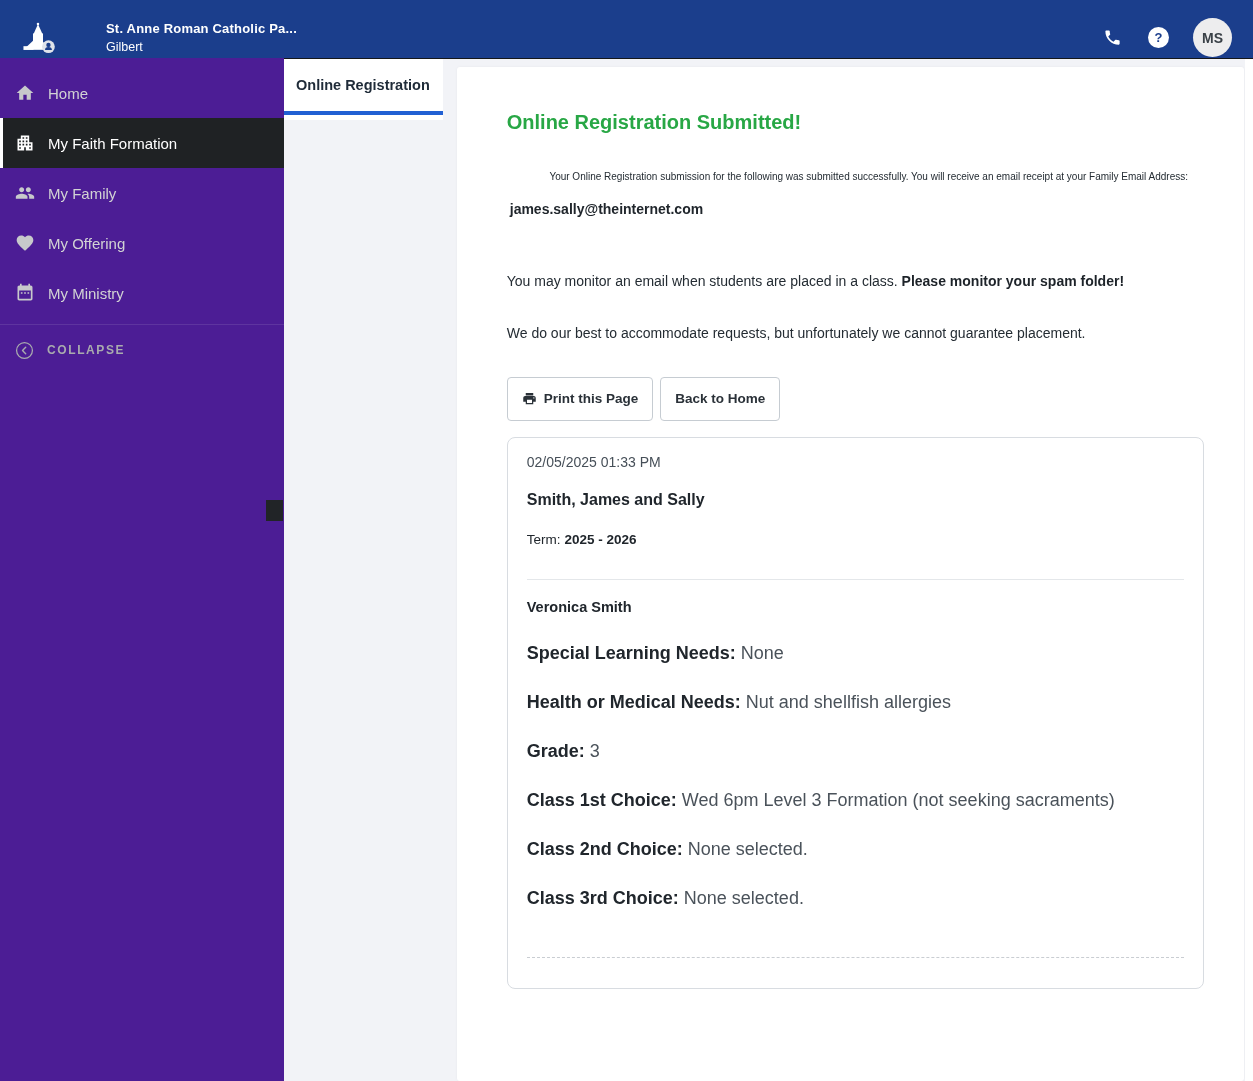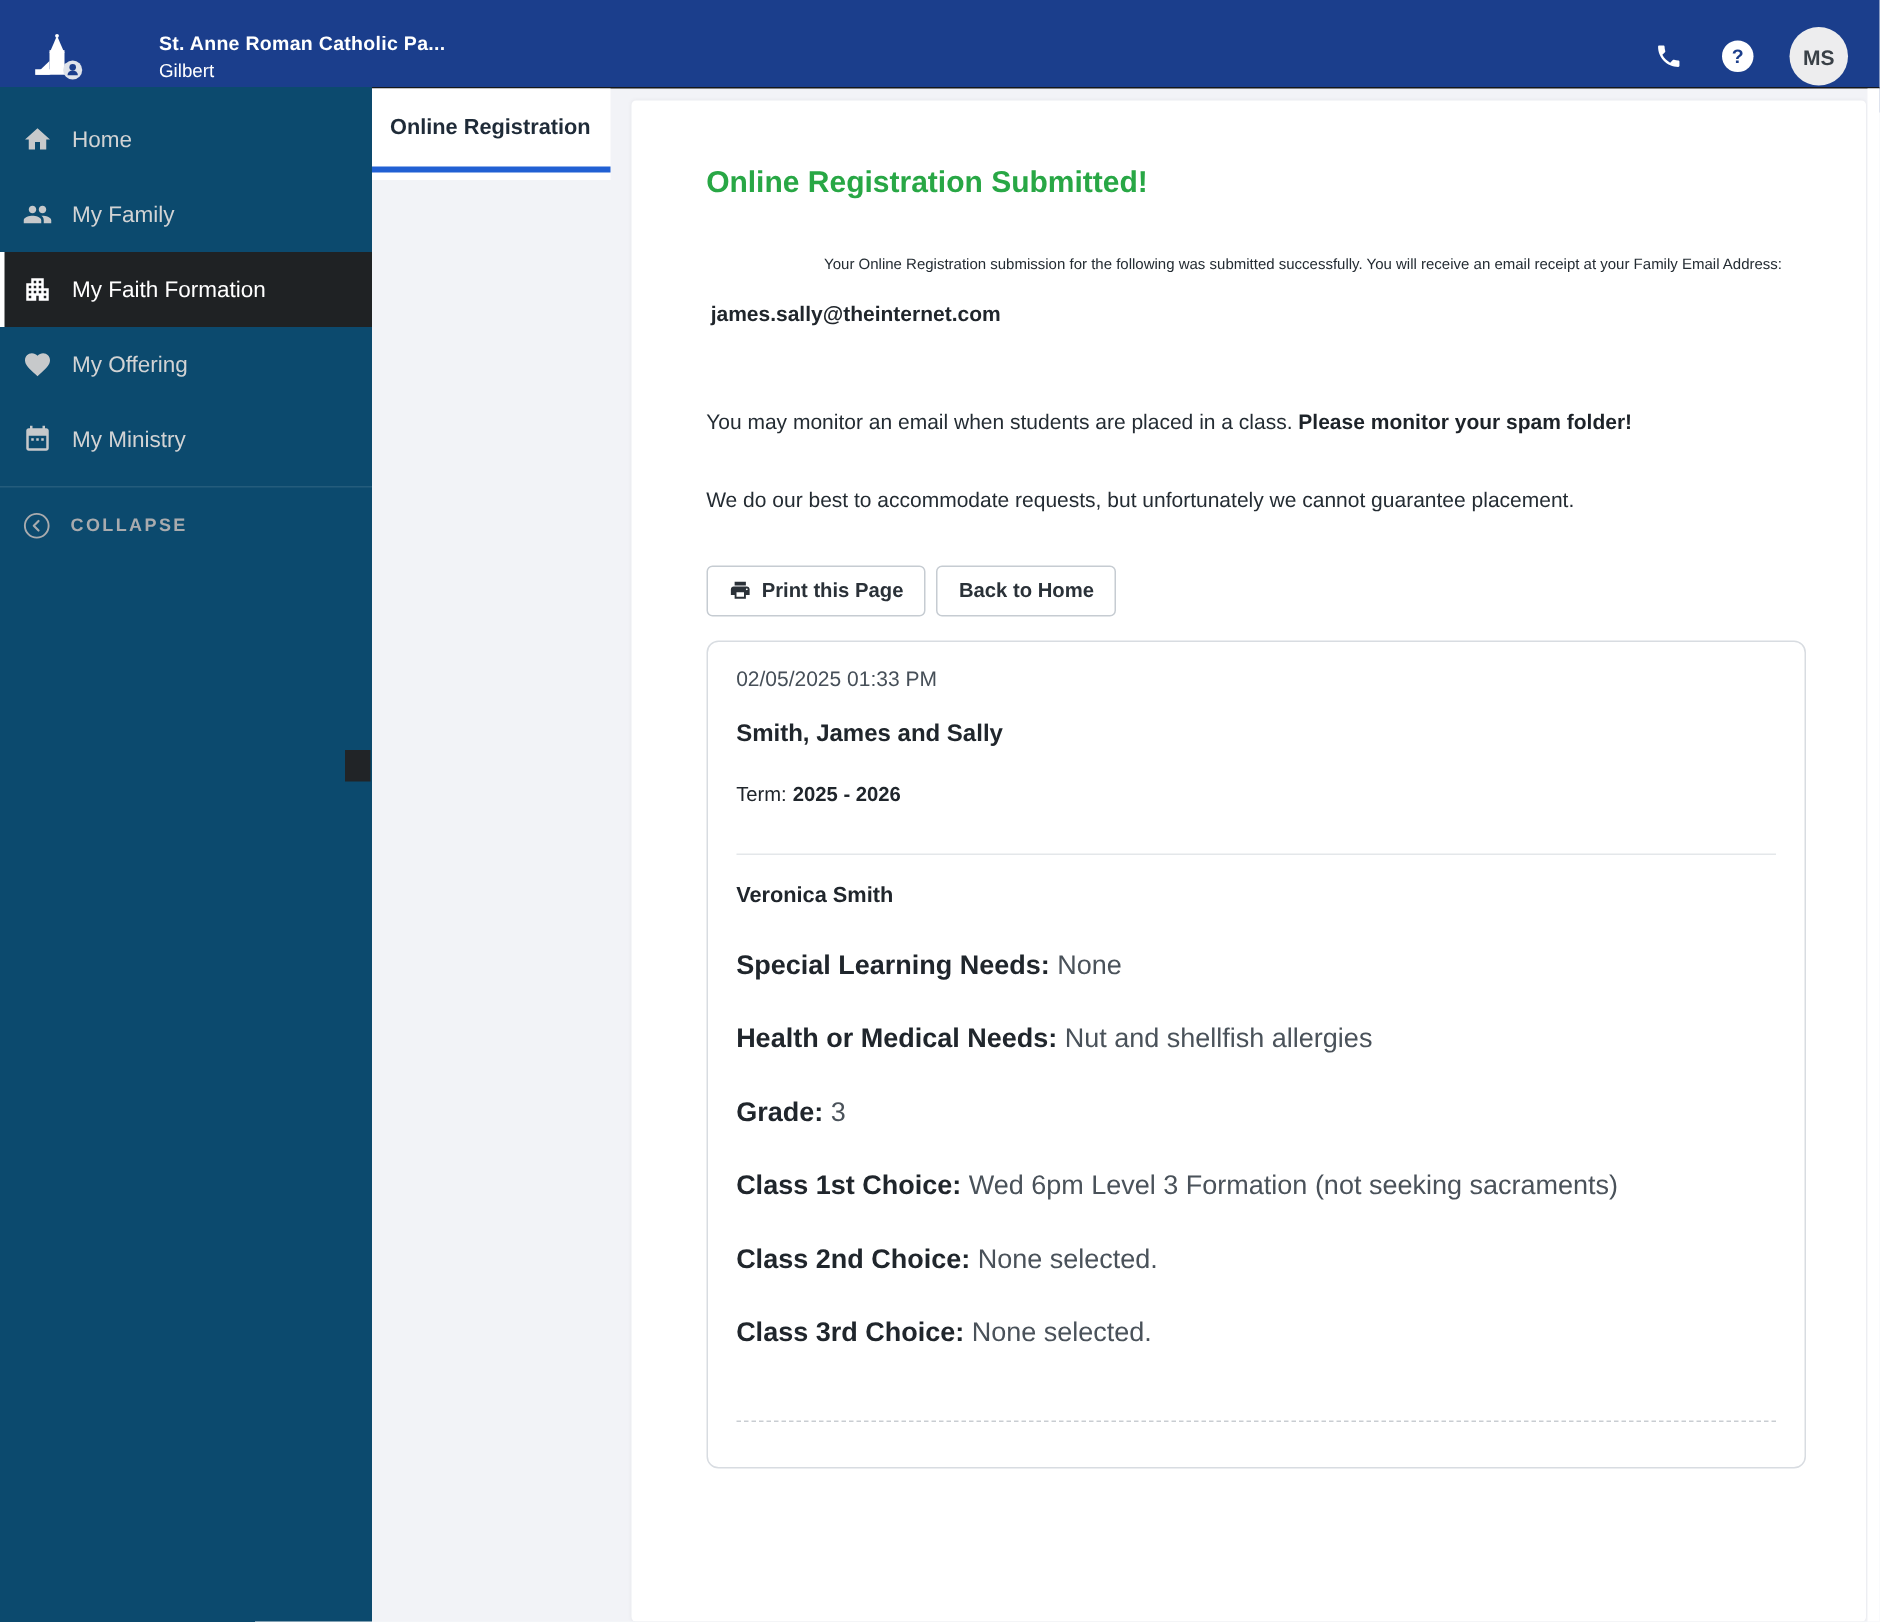--- a/index.html
+++ b/index.html
@@ -31,21 +31,21 @@
   }
   .avatar {
     margin: 0 21px 0 24px; width: 39px; height: 39px; border-radius: 50%;
     background: #ededee; color: #3a4147; font-weight: 700; font-size: 14px;
     display: flex; align-items: center; justify-content: center; cursor: pointer;
     border: none; font-family: inherit;
   }
   
   .layout { position: absolute; top: 58px; left: 0; right: 0; bottom: 0; display: flex; }
   
-  .sidebar { width: 248px; flex: none; background: #0c4a6e; position: relative; padding-top: 10px; }
+  .sidebar { width: 284px; flex: none; background: #4c1d95; position: relative; padding-top: 10px; }
   .nav-item {
     height: 50px; display: flex; align-items: center;
     border-left: 3px solid transparent; padding-left: 12px; gap: 13px;
     color: #d2d3d4; font-size: 15px; cursor: pointer;
   }
   .nav-item.active { background: #1f2224; border-left-color: #ffffff; color: #ffffff; }
   .nav-icon { width: 20px; height: 20px; color: #c7c9cb; display: flex; }
   .nav-item.active .nav-icon { color: #ffffff; }
   .nav-icon svg { width: 20px; height: 20px; fill: currentColor; }
   .sidebar-footer { margin-top: 6px; border-top: 1px solid rgba(255,255,255,0.10); }
@@ -72,21 +72,21 @@
     box-shadow: 0 0 3px rgba(0,0,0,0.05);
   }
   .page-title { color: #28a745; font-size: 20px; font-weight: 700; margin: 0 0 36px; }
   .intro { font-size: 10px; color: #242c33; margin: 16px; line-height: 1.45; text-align: right; }
   .family-email { font-weight: 700; font-size: 14px; margin: 7px 0 0 3px; color: #20262c; }
   .note { margin: 56px 0 0; font-size: 14px; color: #242c33; }
   .note-bold { font-weight: 700; color: #1d2329; }
   .disclaimer { margin: 36px 0 0; font-size: 14px; color: #242c33; }
   .btn-row { margin: 36px 0 0; display: flex; gap: 7px; }
   .btn {
-    display: inline-flex; align-items: center; gap: 7px; height: 34px; padding: 0 14px;
+    display: inline-flex; align-items: center; gap: 7px; height: 44px; padding: 0 14px;
     background: #fff; border: 1px solid #c6ccd2; border-radius: 4px;
     font-weight: 700; font-size: 13.5px; color: #2a3138; cursor: pointer; font-family: inherit;
   }
   .btn svg { width: 15px; height: 15px; fill: #2a3138; }
   
   .receipt { margin-top: 16px; border: 1px solid #d8dce1; border-radius: 8px; padding: 16px 19px 30px; background: #fff; }
   .timestamp { font-size: 14px; color: #464f58; }
   .family-name { font-size: 16px; font-weight: 700; color: #20262c; margin-top: 21px; }
   .term-row, .students-row { margin-top: 23px; font-size: 13.5px; color: #20262c; }
   .term-label { font-weight: 400; }
@@ -138,35 +138,35 @@
 
   <nav class="sidebar">
     <div class="nav-item">
       <span class="nav-icon">
         <svg viewBox="0 0 24 24">
             <path d="M10 20v-6h4v6h5v-8h3L12 3 2 12h3v8z"></path>
           </svg>
       </span>
       <span class="nav-label">Home</span>
     </div>
+    <div class="nav-item active">
+      <span class="nav-icon">
+        <svg viewBox="0 0 24 24">
+            <path d="M17 11V3H7v4H3v14h8v-4h2v4h8V11h-4zM7 19H5v-2h2v2zm0-4H5v-2h2v2zm0-4H5V9h2v2zm4 4H9v-2h2v2zm0-4H9V9h2v2zm0-4H9V5h2v2zm4 8h-2v-2h2v2zm0-4h-2V9h2v2zm0-4h-2V5h2v2zm4 12h-2v-2h2v2zm0-4h-2v-2h2v2z"></path>
+          </svg>
+      </span>
+      <span class="nav-label">My Faith Formation</span>
+    </div>
     <div class="nav-item">
       <span class="nav-icon">
         <svg viewBox="0 0 24 24">
             <path d="M16 11c1.66 0 2.99-1.34 2.99-3S17.66 5 16 5c-1.66 0-3 1.34-3 3s1.34 3 3 3zm-8 0c1.66 0 2.99-1.34 2.99-3S9.66 5 8 5C6.34 5 5 6.34 5 8s1.34 3 3 3zm0 2c-2.33 0-7 1.17-7 3.5V19h14v-2.5c0-2.33-4.67-3.5-7-3.5zm8 0c-.29 0-.62.02-.97.05 1.16.84 1.97 1.97 1.97 3.45V19h6v-2.5c0-2.33-4.67-3.5-7-3.5z"></path>
           </svg>
       </span>
       <span class="nav-label">My Family</span>
-    </div>
-    <div class="nav-item active">
-      <span class="nav-icon">
-        <svg viewBox="0 0 24 24">
-            <path d="M17 11V3H7v4H3v14h8v-4h2v4h8V11h-4zM7 19H5v-2h2v2zm0-4H5v-2h2v2zm0-4H5V9h2v2zm4 4H9v-2h2v2zm0-4H9V9h2v2zm0-4H9V5h2v2zm4 8h-2v-2h2v2zm0-4h-2V9h2v2zm0-4h-2V5h2v2zm4 12h-2v-2h2v2zm0-4h-2v-2h2v2z"></path>
-          </svg>
-      </span>
-      <span class="nav-label">My Faith Formation</span>
     </div>
     <div class="nav-item">
       <span class="nav-icon">
         <svg viewBox="0 0 24 24">
             <path d="M12 21.35l-1.45-1.32C5.4 15.36 2 12.28 2 8.5 2 5.42 4.42 3 7.5 3c1.74 0 3.41.81 4.5 2.09C13.09 3.81 14.76 3 16.5 3 19.58 3 22 5.42 22 8.5c0 3.78-3.4 6.86-8.55 11.54L12 21.35z"></path>
           </svg>
       </span>
       <span class="nav-label">My Offering</span>
     </div>
     <div class="nav-item">

